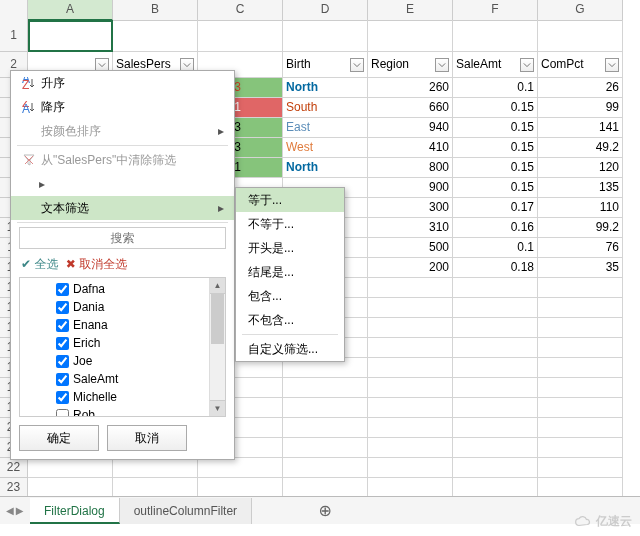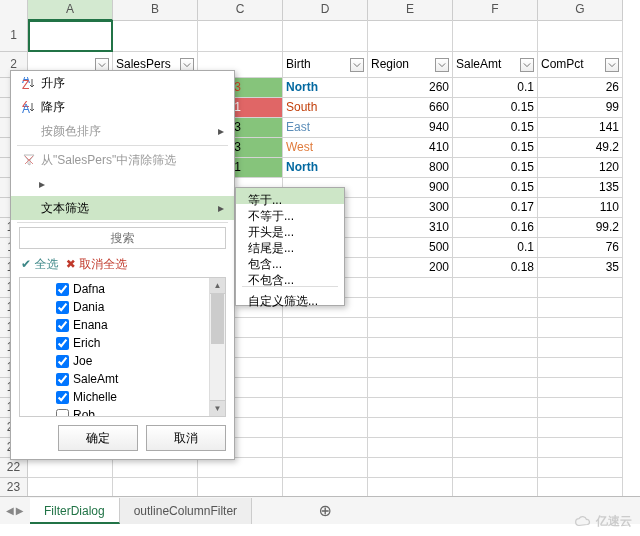--- a/index.html
+++ b/index.html
@@ -40,25 +40,25 @@
 .fm-links a { text-decoration: none; margin-right: 4px; }
 .lk-sel { color: #3b8686; }
 .lk-unsel { color: #c0392b; }
 .fm-list { margin: 0 8px; height: 140px; border: 1px solid #ccc; overflow: hidden; position: relative; }
 .fm-list-inner { padding: 2px 4px; }
 .fm-li { display: flex; align-items: center; height: 18px; gap: 4px; padding-left: 32px; }
 .fm-li input { width: 13px; height: 13px; }
 .fm-scroll { position: absolute; right: 0; top: 0; bottom: 0; width: 16px; background: #f0f0f0; border-left: 1px solid #ddd; }
 .fm-scroll-btn { height: 16px; background: #e0e0e0; border-bottom: 1px solid #ccc; display:flex;align-items:center;justify-content:center;font-size:8px;color:#666; }
 .fm-scroll-thumb { position: absolute; top: 16px; left: 1px; right: 1px; height: 50px; background: #ccc; }
-.fm-btns { display: flex; gap: 8px; padding: 8px; justify-content: flex-end; }
+.fm-btns { display: flex; gap: 8px; padding: 8px; justify-content: flex-start; }
 .fm-btn { width: 80px; height: 26px; border: 1px solid #aaa; background: linear-gradient(#fff,#eee); cursor: pointer; }
 
 .submenu { position: absolute; top: 187px; left: 235px; width: 110px; background: #fff; border: 1px solid #aaa; box-shadow: 2px 2px 6px rgba(0,0,0,0.25); z-index: 11; }
-.sm-item { height: 16px; line-height: 24px; padding: 0 12px; cursor: default; }
+.sm-item { height: 24px; line-height: 24px; padding: 0 12px; cursor: default; }
 .sm-item.hl { background: #cde6c7; }
 .sm-sep { height: 1px; background: #ddd; margin: 2px 6px; }
 
 .tabs { position: absolute; bottom: 12px; left: 0; width: 640px; height: 28px; border-top: 1px solid #bbb; display: flex; align-items: center; background: #f5f5f5; padding-left: 30px; gap: 0; }
 .tabs .nav { display:flex; gap:2px; position:absolute; left:6px; }
 .tabs .nav span { color:#888; font-size:10px; }
 .tab { height: 26px; padding: 0 14px; line-height: 26px; border-right: 1px solid #ccc; background: #eee; color:#555; cursor: pointer; }
 .tab.active { background: #fff; border-bottom: 2px solid #217346; color: #217346; font-weight: 500; }
 .tab-add { width: 26px; text-align: center; color: #666; font-size: 16px; margin-left:60px; }
 

